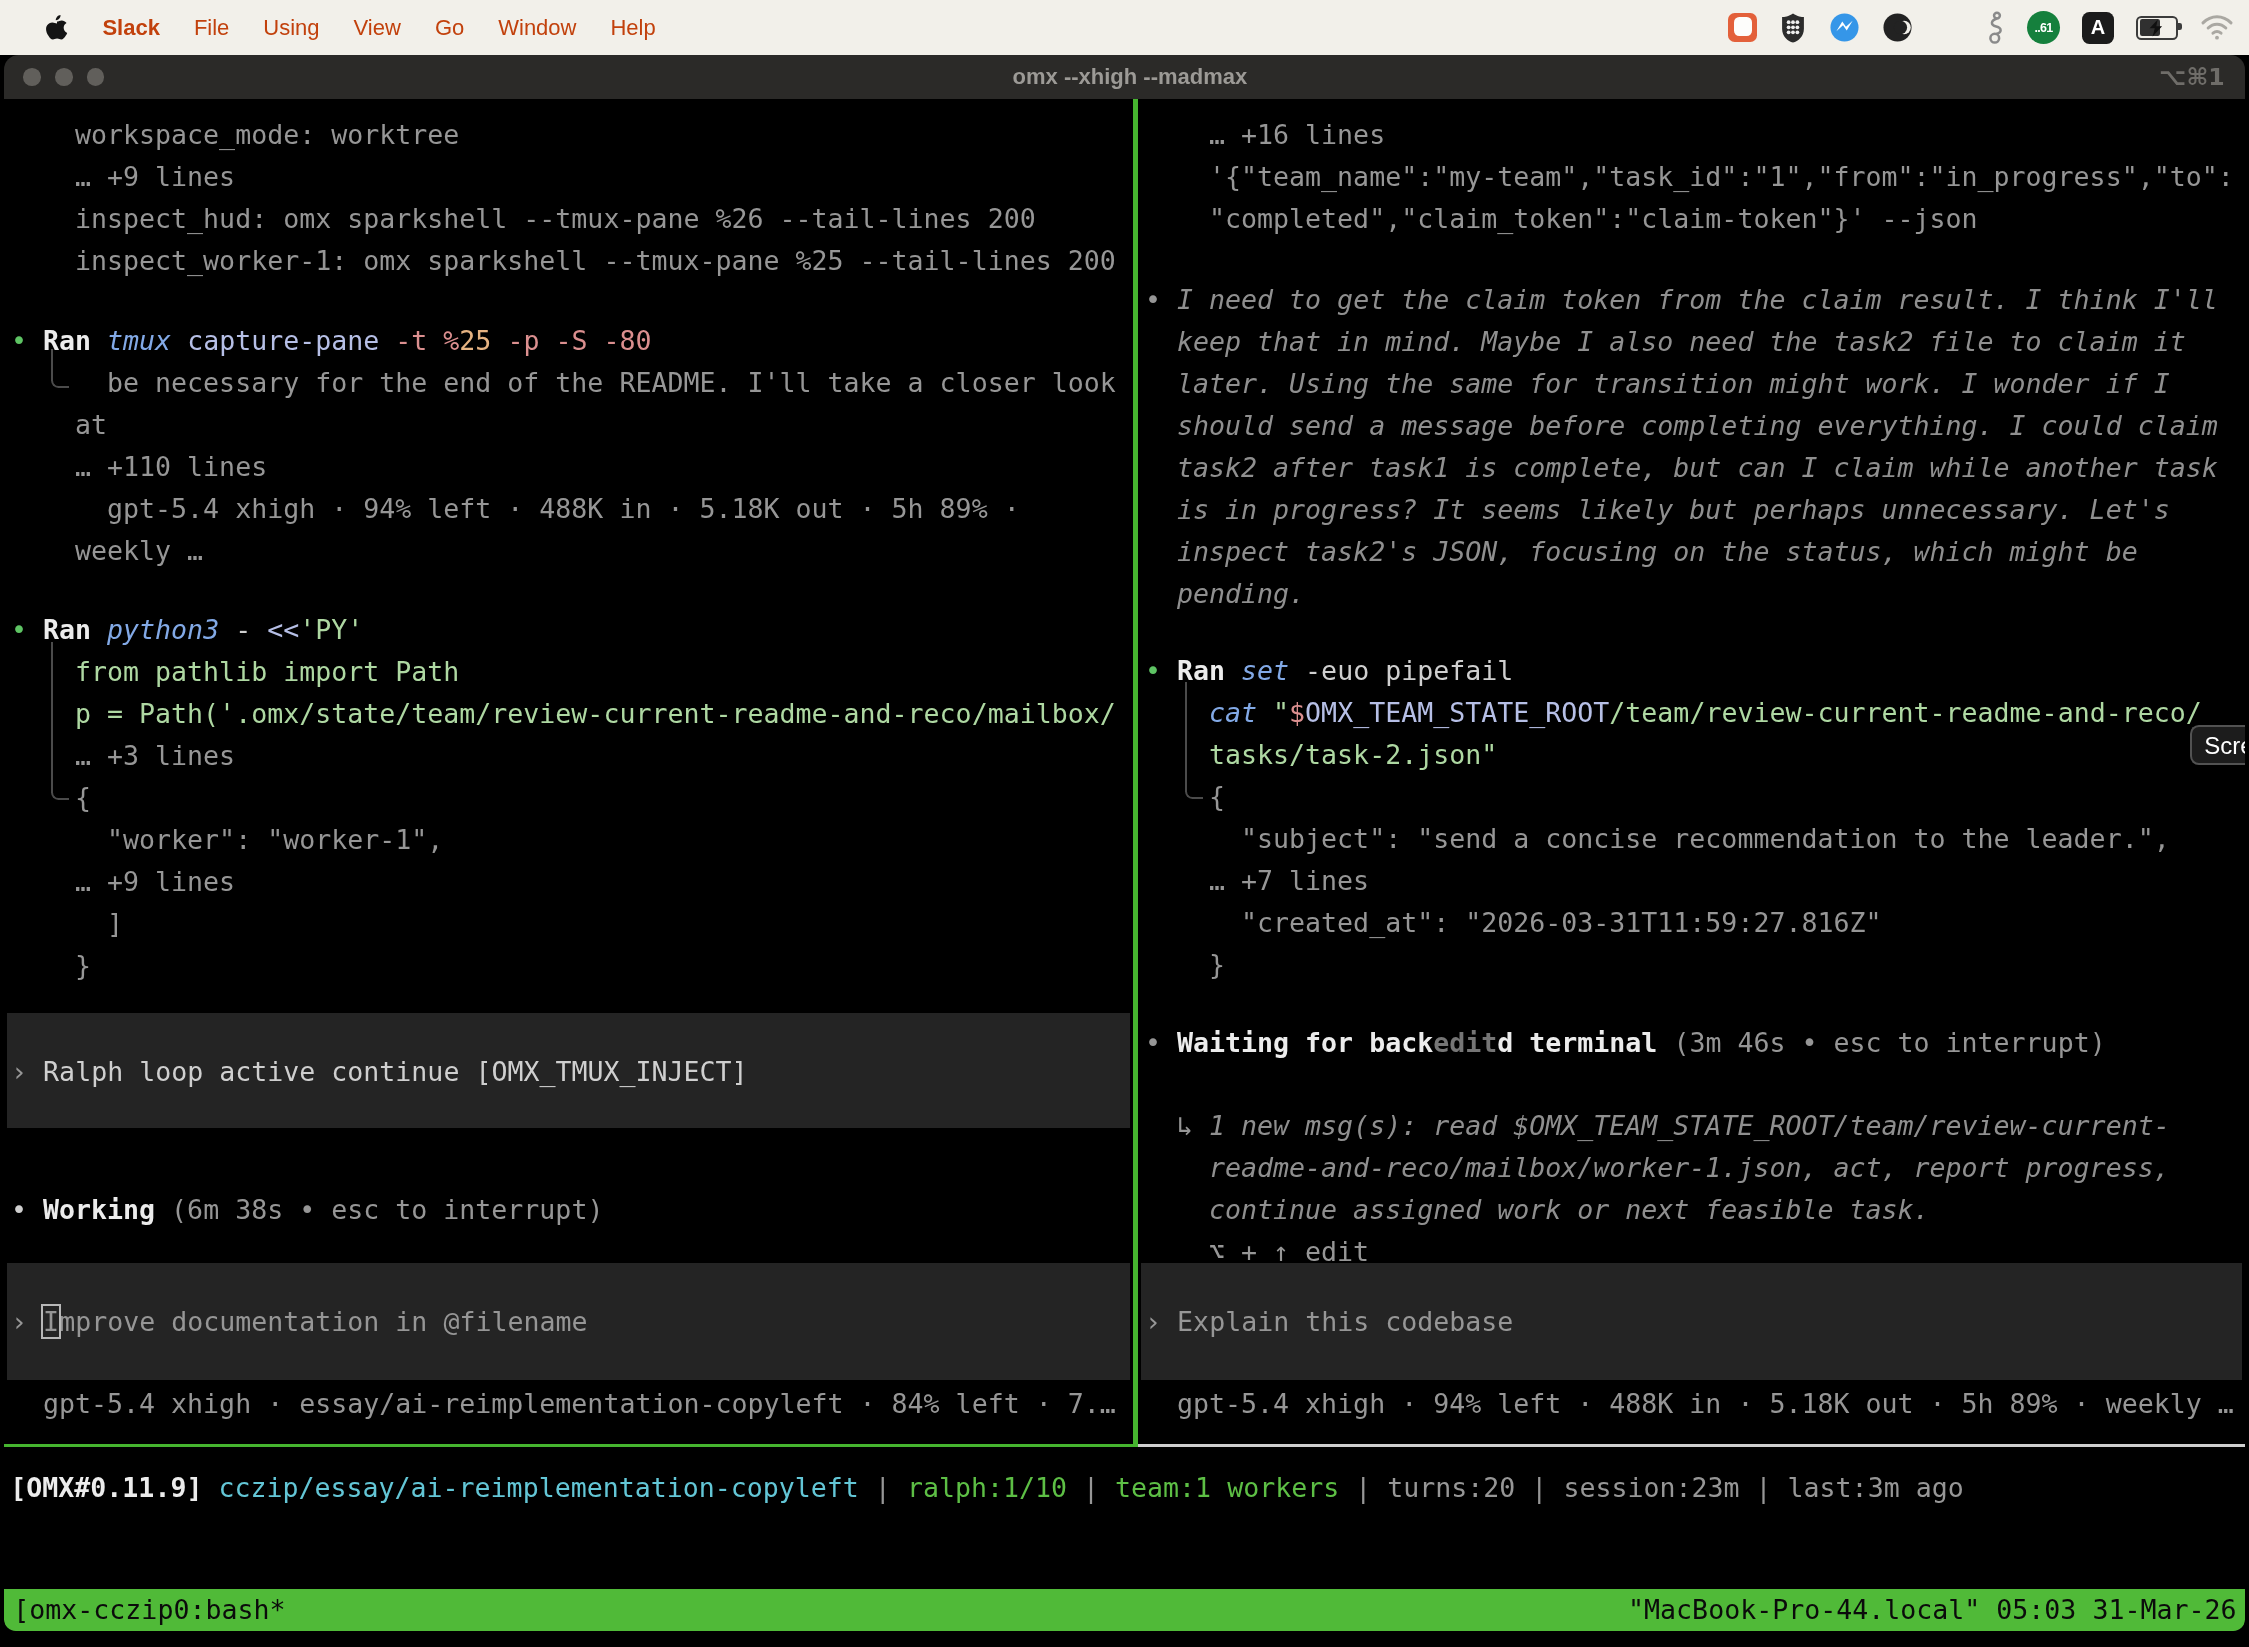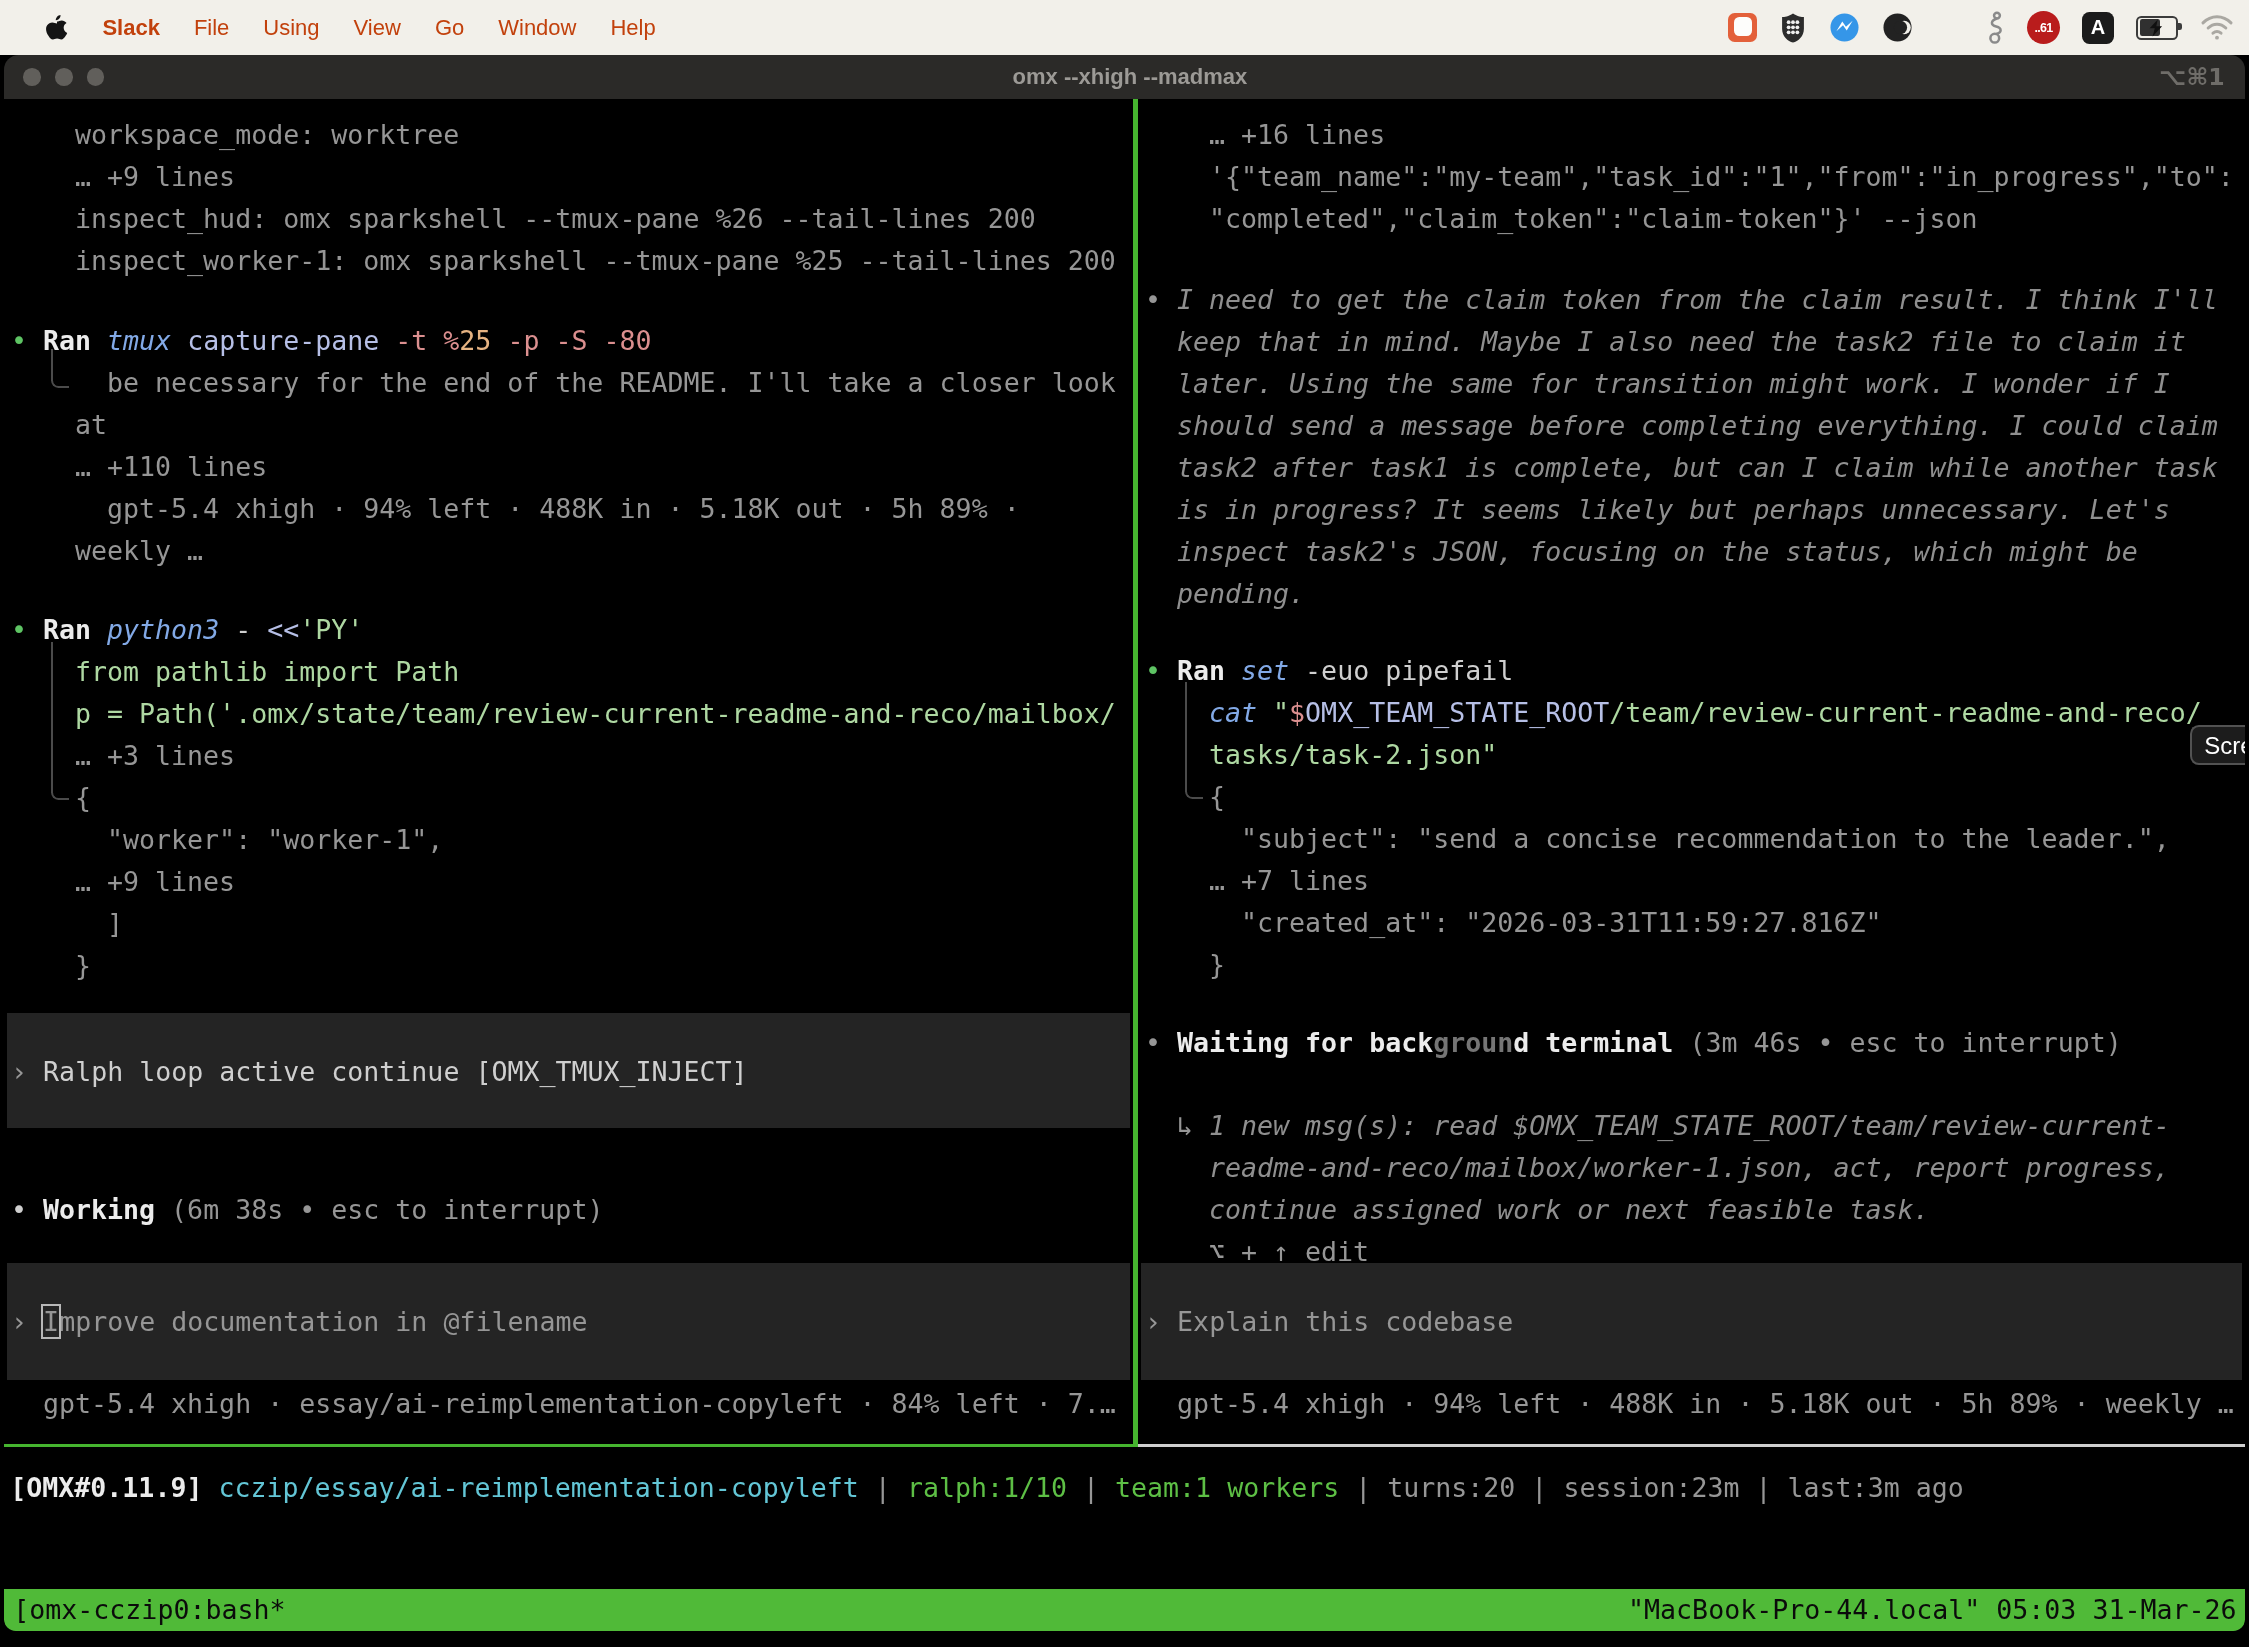--- a/index.html
+++ b/index.html
@@ -7,21 +7,21 @@
   .screen{position:absolute;top:0;left:0;width:2250px;height:1648px;}
 
   
   .menubar{position:absolute;top:0;left:0;width:2250px;height:55px;background:#f2f0ea;display:flex;align-items:center;justify-content:space-between;}
   .mb-left{display:flex;align-items:center;padding-left:28px;}
   .apple{display:flex;align-items:center;padding:0 17.7px;}
   .mi{font-size:22px;color:#c2410c;padding:0 17px;}
   .mi.bold{font-weight:700;}
   .mb-right{display:flex;align-items:center;gap:22px;padding-right:16px;}
   .ic{display:flex;align-items:center;justify-content:center;}
-  .badge-circle{width:33px;height:33px;border-radius:50%;background:#b91c1c;color:#fff;font-size:12.5px;font-weight:700;display:flex;align-items:center;justify-content:center;letter-spacing:-0.7px;font-family:"Liberation Sans",sans-serif;}
+  .badge-circle{width:33px;height:33px;border-radius:50%;background:#15803d;color:#fff;font-size:12.5px;font-weight:700;display:flex;align-items:center;justify-content:center;letter-spacing:-0.7px;font-family:"Liberation Sans",sans-serif;}
   .badge-square{width:32px;height:32px;border-radius:7.4px;background:#1b1b1b;color:#fff;font-size:20px;font-weight:700;display:flex;align-items:center;justify-content:center;}
   .slackish{width:29px;height:29px;background:#e3603a;border-radius:6.6px;position:relative;}
   .slackish .inner{position:absolute;left:5.2px;top:4.4px;right:5.2px;bottom:5.9px;background:#fdfdfb;border-radius:5.2px;}
   .slackish::after{content:"";position:absolute;left:2.2px;bottom:-5.9px;border:6.6px solid transparent;border-top-color:#e3603a;}
   .dotgrid{display:grid;grid-template-columns:repeat(3,6.6px);grid-template-rows:repeat(3,6.6px);gap:4.4px;}
   .dotgrid i{border-radius:50%;display:block;}
   .bat{width:38px;height:20px;border:2.2px solid #3c3c3c;border-radius:5.2px;position:relative;}
   .bat::after{content:"";position:absolute;right:-5.9px;top:5.2px;width:3.7px;height:7.4px;background:#3c3c3c;border-radius:0 2.2px 2.2px 0;}
   .bat .fill{position:absolute;left:1.5px;top:1.5px;bottom:1.5px;width:20.7px;background:#303030;border-radius:2.2px;}
 
@@ -185,21 +185,21 @@
         <div class="block" style="top:1284px"><div class="tline"><span class="c-g">  gpt-5.4 xhigh · essay/ai-reimplementation-copyleft · 84% left · 7.…</span></div></div>
       </div>
 
       <div class="divider"></div>
 
       <div class="pane right">
         <div class="block" style="top:14.8px"><div class="tline"><span class="c-g">    … +16 lines</span></div><div class="tline"><span class="c-g">    '{"team_name":"my-team","task_id":"1","from":"in_progress","to":</span></div><div class="tline"><span class="c-g">    "completed","claim_token":"claim-token"}' --json</span></div></div>
         <div class="block" style="top:180px"><div class="tline"><span class="c-g">• </span><span class="c-gi">I need to get the claim token from the claim result. I think I'll</span></div><div class="tline"><span class="c-gi">  keep that in mind. Maybe I also need the task2 file to claim it</span></div><div class="tline"><span class="c-gi">  later. Using the same for transition might work. I wonder if I</span></div><div class="tline"><span class="c-gi">  should send a message before completing everything. I could claim</span></div><div class="tline"><span class="c-gi">  task2 after task1 is complete, but can I claim while another task</span></div><div class="tline"><span class="c-gi">  is in progress? It seems likely but perhaps unnecessary. Let's</span></div><div class="tline"><span class="c-gi">  inspect task2's JSON, focusing on the status, which might be</span></div><div class="tline"><span class="c-gi">  pending.</span></div></div>
         <div class="block" style="top:551px"><div class="tline"><span class="c-bullet">• </span><span class="c-wb">Ran </span><span class="c-blue">set </span><span class="c-wt">-euo pipefail</span></div><div class="tline"><span class="c-g">    </span><span class="c-blue">cat </span><span class="c-grn">"</span><span class="c-pink">$</span><span class="c-lav">OMX_TEAM_STATE_ROOT</span><span class="c-grn">/team/review-current-readme-and-reco/</span></div><div class="tline"><span class="c-grn">    tasks/task-2.json"</span></div><div class="tline"><span class="c-g">    {</span></div><div class="tline"><span class="c-g">      "subject": "send a concise recommendation to the leader.",</span></div><div class="tline"><span class="c-g">    … +7 lines</span></div><div class="tline"><span class="c-g">      "created_at": "2026-03-31T11:59:27.816Z"</span></div><div class="tline"><span class="c-g">    }</span></div></div>
         <div class="lshape" style="left:47px;top:583px;height:115px"></div>
-        <div class="block" style="top:923px"><div class="tline"><span class="c-g">• </span><span class="c-wb">Waiting for back</span><span class="c-dimb">groun</span><span class="c-wb">d terminal </span><span class="c-g">(3m 46s • esc to interrupt)</span></div></div>
+        <div class="block" style="top:923px"><div class="tline"><span class="c-g">• </span><span class="c-wb">Waiting for back</span><span class="c-dimb">edit</span><span class="c-wb">d terminal </span><span class="c-g">(3m 46s • esc to interrupt)</span></div></div>
         <div class="block" style="top:1006px"><div class="tline"><span class="c-g">  ↳ </span><span class="c-gi">1 new msg(s): read $OMX_TEAM_STATE_ROOT/team/review-current-</span></div><div class="tline"><span class="c-gi">    readme-and-reco/mailbox/worker-1.json, act, report progress,</span></div><div class="tline"><span class="c-gi">    continue assigned work or next feasible task.</span></div><div class="tline"><span class="c-g">    ⌥ + ↑ edit</span></div></div>
         <div class="bar" style="top:1164px;height:117px">
           <div class="block-in"><div class="tline"><span class="c-g">› </span><span class="c-g">Explain this codebase</span></div></div>
         </div>
         <div class="block" style="top:1284px"><div class="tline"><span class="c-g">  gpt-5.4 xhigh · 94% left · 488K in · 5.18K out · 5h 89% · weekly …</span></div></div>
       </div>
 
       <div class="hb-green"></div>
       <div class="hb-gray"></div>
 

